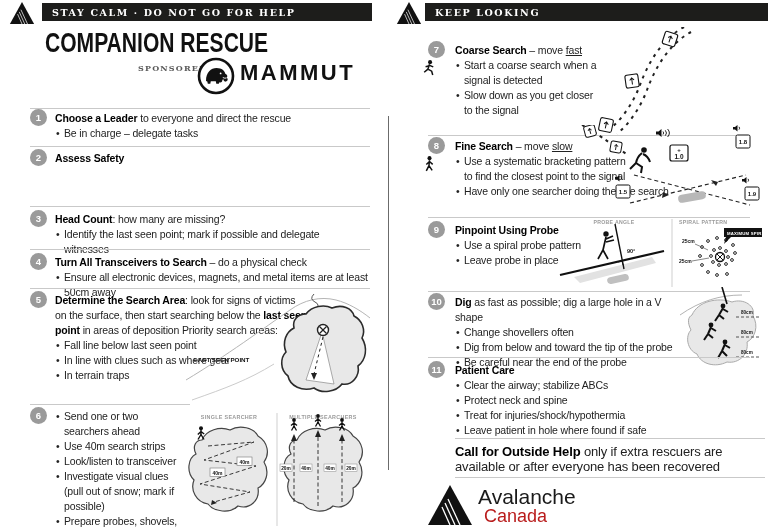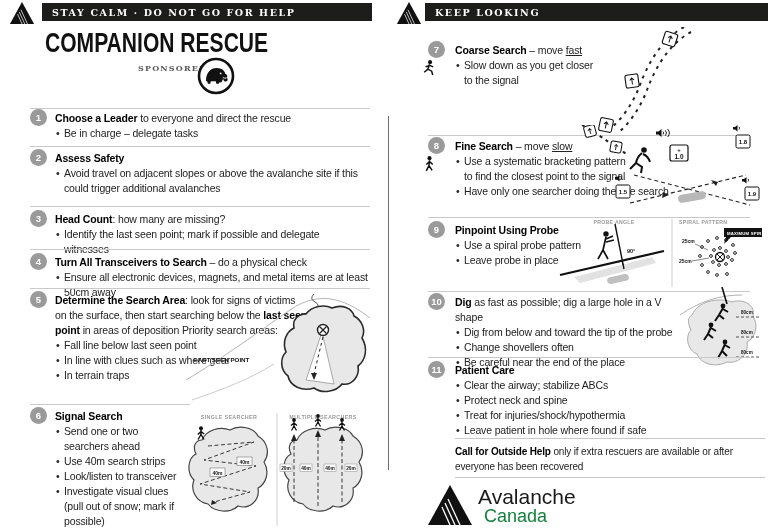--- a/index.html
+++ b/index.html
@@ -21,25 +21,25 @@
   .step{position:absolute}
   .num{position:absolute;width:17px;height:17px;border-radius:50%;background:#9a9a9a;color:#fff;
        font-weight:bold;font-size:9.5px;text-align:center;line-height:17px}
   #pl .num{left:-25px;top:-2px}
   #pr .num{left:-27px;top:-2px}
   .t{font-size:10.5px;line-height:15px;letter-spacing:-.15px}
   .t b{color:#000}
   .b{font-size:10.5px;line-height:15px;letter-spacing:-.15px;position:relative;padding-left:9px}
   .b::before{content:"•";position:absolute;left:1px}
   .u{text-decoration:underline}
-  .oh{position:absolute;font-size:10px;line-height:15px;letter-spacing:-.15px}
+  .oh{position:absolute;font-size:13px;line-height:15px;letter-spacing:-.15px}
   .oh b{color:#000}
   .brand{position:absolute;left:94px;top:486px;color:#1a1a1a}
   .brand .l1{font-size:21px;font-weight:normal;line-height:21px}
-  .brand .l2{font-size:18px;font-weight:normal;line-height:19px;padding-left:6px;color:#15803d}
+  .brand .l2{font-size:18px;font-weight:normal;line-height:19px;padding-left:6px;color:#b91c1c}
   svg{position:absolute;display:block}
   svg text{font-family:"Liberation Sans",sans-serif}
 </style>
 </head>
 <body>
 
 <div class="panel" id="pl">
 
   <svg class="tri" style="left:8px;top:2px" width="28" height="22" viewBox="0 0 44 40">
     <polygon points="22,0 44,40 0,40" fill="#111"></polygon>
@@ -51,34 +51,34 @@
 
   <div class="page-title">COMPANION RESCUE</div>
   <div class="sponsor">SPONSORED BY</div>
 
   <svg style="left:196px;top:56px" width="40" height="40" viewBox="0 0 40 40">
     <circle cx="20" cy="20" r="17" fill="#fff" stroke="#111" stroke-width="2.6"></circle>
     <path d="M10 25 C10 16 15 12 20.5 12 C26 12 28.8 15 29.3 17.8 C31.3 18.3 31.8 20.3 30.8 21.8 C32.3 22.8 31.8 25.3 29.8 25.6 C28.3 25.8 27.3 24.8 27.8 23.6 L26.3 23.8 C26.8 25.8 24.8 27.3 23.3 26.3 L22.8 27.8 L20.3 27.8 L19.8 25.3 L14.8 25.3 L14.3 27.8 L11.8 27.8 L11.3 25.6 Z" fill="#111"></path>
     <circle cx="24.6" cy="17.4" r="0.9" fill="#fff"></circle>
     <path d="M26.8 21.5 q2.2 1.2 3.8 0.4" stroke="#fff" stroke-width="0.9" fill="none"></path>
   </svg>
+  <div class="mammut-word">MAMMUT</div>
 
   <div class="sep" style="left:30px;top:108px;width:340px"></div>
 
   <div class="step" style="left:55px;top:111px;width:312px">
     <div class="num">1</div>
     <div class="t"><b>Choose a Leader</b><span> to everyone and direct the rescue</span></div>
     <div class="b">Be in charge – delegate tasks</div>
   </div>
   <div class="sep" style="left:30px;top:146px;width:340px"></div>
 
   <div class="step" style="left:55px;top:151px;width:312px">
     <div class="num">2</div>
     <div class="t"><b>Assess Safety</b><span></span></div>
-    <div class="b">Avoid travel on adjacent slopes or above the avalanche site if this could trigger additional avalanches</div>
   </div>
   <div class="sep" style="left:30px;top:206px;width:340px"></div>
 
   <div class="step" style="left:55px;top:212px;width:312px">
     <div class="num">3</div>
     <div class="t"><b>Head Count</b><span>: how many are missing?</span></div>
     <div class="b">Identify the last seen point; mark if possible and delegate witnesses</div>
   </div>
   <div class="sep" style="left:30px;top:249px;width:340px"></div>
 
@@ -110,21 +110,20 @@
       <line x1="133.5" y1="34.5" x2="140.5" y2="41.5" stroke="#222" stroke-width="1.2"></line>
       <line x1="140.5" y1="34.5" x2="133.5" y2="41.5" stroke="#222" stroke-width="1.2"></line>
     </g>
     <text x="8" y="70" font-size="6.2" font-weight="bold" fill="#111">LAST SEEN POINT</text>
   </svg>
 
   <div class="sep" style="left:30px;top:404px;width:160px"></div>
 
   <div class="step" style="left:55px;top:409px;width:128px">
     <div class="num">6</div>
-    <div class="t"><b>Signal Search</b></div>
     <div class="b">Send one or two searchers ahead</div>
     <div class="b">Use 40m search strips</div>
     <div class="b">Look/listen to transceiver</div>
     <div class="b">Investigate visual clues (pull out of snow; mark if possible)</div>
     <div class="b">Prepare probes, shovels, first aid kit</div>
   </div>
 
   <svg style="left:182px;top:410px" width="190" height="118" viewBox="0 0 190 118">
     <text x="47" y="9" text-anchor="middle" font-size="5.4" font-weight="bold" fill="#9b9b9b" letter-spacing=".3">SINGLE SEARCHER</text>
     <text x="141" y="9" text-anchor="middle" font-size="5.4" font-weight="bold" fill="#9b9b9b" letter-spacing=".3">MULTIPLE SEARCHERS</text>
@@ -182,20 +181,21 @@
     <polygon points="22,0 44,40 0,40" fill="#111"></polygon>
     <line x1="14" y1="22" x2="22" y2="40" stroke="#fff" stroke-width="1.3"></line>
     <line x1="17" y1="18" x2="27" y2="40" stroke="#fff" stroke-width="1.3"></line>
     <line x1="20" y1="14" x2="32" y2="40" stroke="#fff" stroke-width="1.3"></line>
   </svg>
   <div class="hbar" style="left:41px;width:343px">KEEP LOOKING</div>
 
   <div class="step" style="left:71px;top:43px;width:142px">
     <div class="num">7</div>
     <div class="t"><b>Coarse Search</b><span> – move </span><span class="u">fast</span></div>
+    <div class="b">Start a coarse search when a signal is detected</div>
     <div class="b">Slow down as you get closer to the signal</div>
   </div>
   <svg style="left:38px;top:60px" width="14" height="16" viewBox="0 0 12 15">
     <circle cx="7" cy="2" r="1.9" fill="#111"></circle>
     <path d="M6.5 4 L5 8.5 M5 8.5 L1.5 11.5 M5 8.5 L8.5 10.5 L9.5 14 M6.5 5 L10 6.5 M6.3 5.3 L2.8 6.3" stroke="#111" stroke-width="1.4" fill="none"></path>
   </svg>
 
   <svg style="left:186px;top:27px" width="130" height="112" viewBox="0 0 130 112">
     <path d="M114 0 C92 12 78 36 70 58 C64 74 54 90 40 102" stroke="#222" stroke-width="2" fill="none" stroke-dasharray="3 5"></path>
     <path d="M121 5 C99 17 85 41 77 63 C71 79 61 95 47 107" stroke="#222" stroke-width="2" fill="none" stroke-dasharray="3 5"></path>
@@ -335,23 +335,23 @@
       <polygon points="174,20 179,20 172,27" fill="#111"></polygon>
       <text x="175" y="17.5" font-size="4.3" font-weight="bold" fill="#fff" letter-spacing=".2">MAXIMUM SPIRAL</text>
     </g>
   </svg>
 
   <div class="sep" style="left:44px;top:291px;width:322px"></div>
 
   <div class="step" style="left:71px;top:295px;width:230px">
     <div class="num">10</div>
     <div class="t"><b>Dig</b><span> as fast as possible; dig a large hole in a V shape</span></div>
+    <div class="b">Change shovellers often</div>
     <div class="b">Dig from below and toward the tip of the probe</div>
-    <div class="b">Change shovellers often</div>
-    <div class="b">Be careful near the end of the place</div>
+    <div class="b">Be careful near the end of the probe</div>
   </div>
 
   <svg style="left:294px;top:287px" width="88" height="90" viewBox="0 0 88 90">
     <path d="M2 28 C22 14 42 8 64 8" stroke="#aaa" stroke-width="0.9" fill="none"></path>
     <path d="M14 28 C20 14 40 10 54 15 C66 11 78 19 75 29 C81 39 77 51 69 55 C71 67 61 77 49 75 C37 81 23 77 19 67 C9 63 7 49 13 43 C9 35 10 30 14 28 Z" fill="#e8e8e8" stroke="#aaa" stroke-width="1"></path>
     <line x1="44" y1="0" x2="49" y2="17" stroke="#111" stroke-width="1.6"></line>
     <g>
         <circle cx="45" cy="19" r="2.4" fill="#111"></circle>
         <path d="M45 21 L41 28 M41 28 L37 34 M41 28 L46 32 M45 22 L50 25" stroke="#111" stroke-width="2" fill="none"></path>
       </g>

